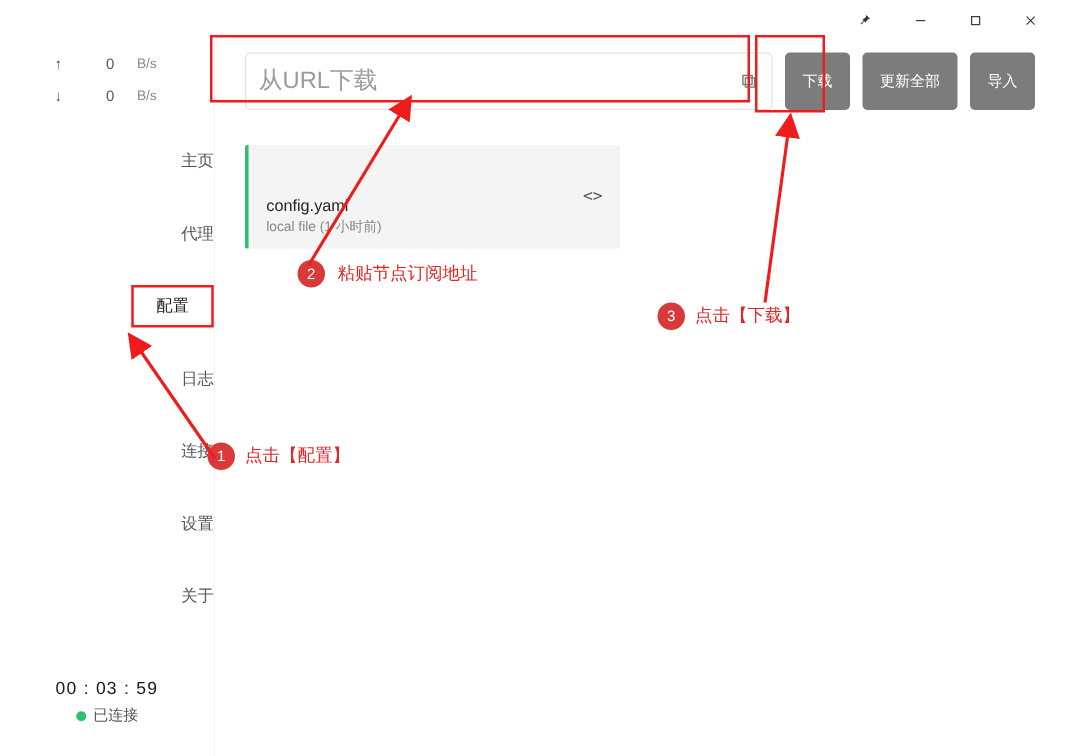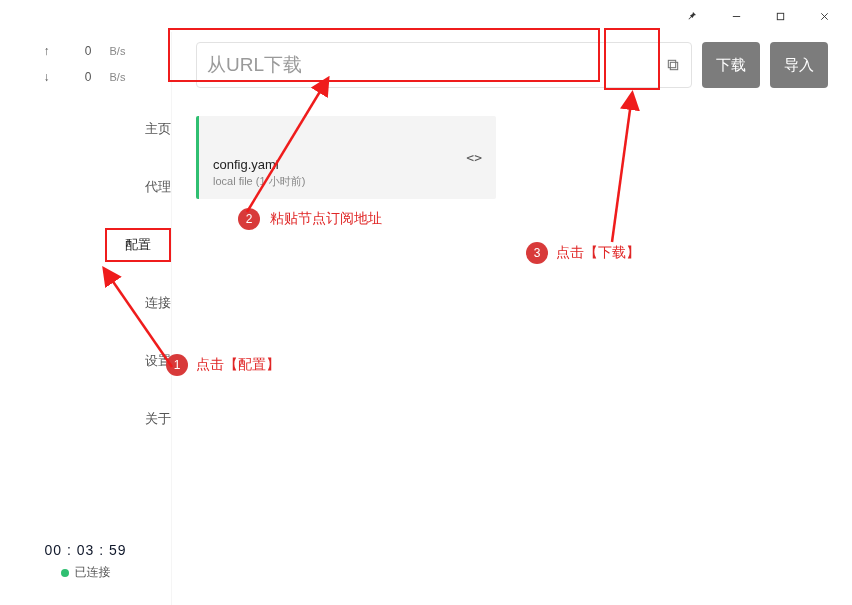--- a/index.html
+++ b/index.html
@@ -137,21 +137,21 @@
   display: flex;
   align-items: center;
 }
 .btn {
   height: 46px;
   padding: 4px 14px;
   border: none;
   border-radius: 4px;
   background: #7c7c7c;
   color: #fff;
-  font-size: 15px;
+  font-size: 12px;
   cursor: pointer;
   display: flex;
   align-items: center;
 }
 .card {
   margin-top: 28px;
   width: 300px;
   background: #f4f4f4;
   border-left: 3px solid #2fbf71;
   border-radius: 2px;
@@ -248,20 +248,23 @@
 
     <div class="nav">
       <div class="nav-item">
           <span>主页</span>
         </div>
       <div class="nav-item">
           <span>代理</span>
         </div>
       <div class="nav-item active">
           <span class="nav-box">配置</span>
+        </div>
+      <div class="nav-item">
+          <span>日志</span>
         </div>
       <div class="nav-item">
           <span>连接</span>
         </div>
       <div class="nav-item">
           <span>设置</span>
         </div>
       <div class="nav-item">
           <span>关于</span>
         </div>
@@ -281,20 +284,21 @@
       <div class="url-wrap">
         <input class="url-input" placeholder="从URL下载" style="">
         <span class="copy-icon">
           <svg width="16" height="16" viewBox="0 0 24 24">
               <rect x="8" y="8" width="11" height="11" fill="none" stroke="currentColor" stroke-width="1.6"></rect>
               <rect x="5" y="5" width="11" height="11" fill="none" stroke="currentColor" stroke-width="1.6"></rect>
             </svg>
         </span>
       </div>
       <button class="btn">下载</button>
+      <button class="btn">更新全部</button>
       <button class="btn">导入</button>
     </div>
 
     <div class="card">
       <div>
         <div class="card-title">config.yaml</div>
         <div class="card-sub">local file (1 小时前)</div>
       </div>
       <div class="card-code">&lt;&gt;</div>
     </div>

